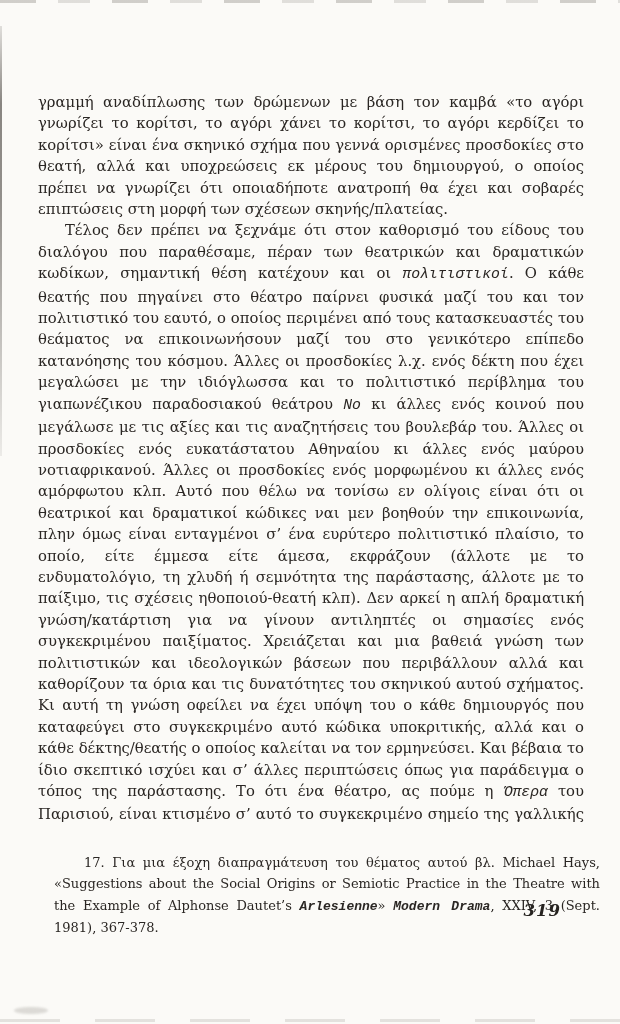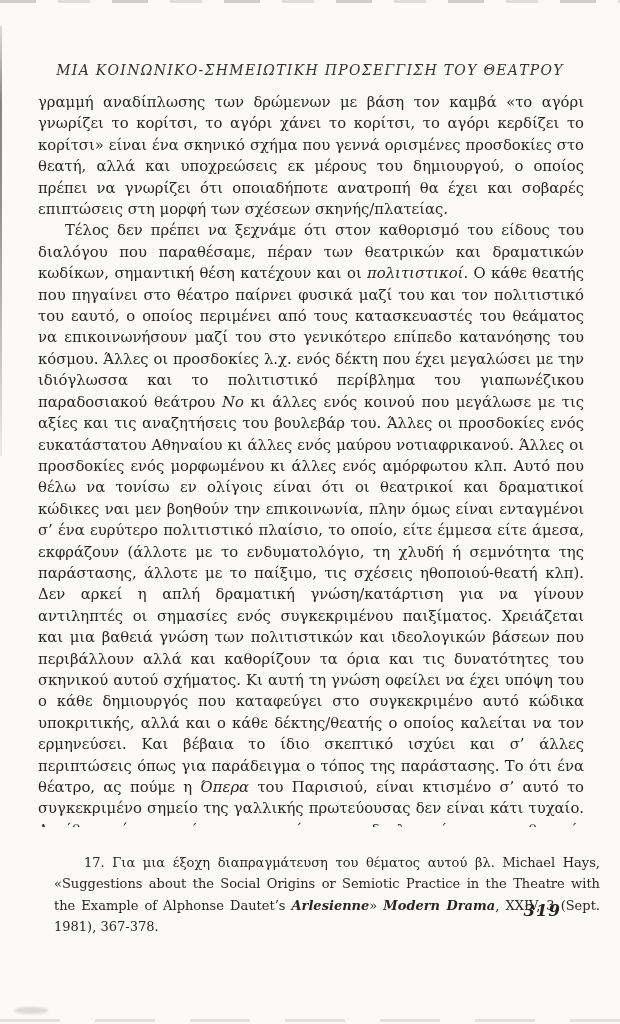--- a/index.html
+++ b/index.html
@@ -60,21 +60,21 @@
   .body-text{
     position:absolute;
     top:91px;left:38px;width:546px;height:736px;
     overflow:hidden;
     font-size:14.8px;
     line-height:21.4px;
     text-align:justify;
   }
   .para{margin:0;}
   .para.indent{text-indent:27px;}
-  .it{font-style:italic;}
+  .it{font-style:italic;font-family:Liberation Mono, monospace;}
   .bd{font-weight:bold;}
   .footnote{
     position:absolute;
     top:836px;left:38px;width:546px;
     font-size:13px;
     line-height:21.4px;
     text-align:justify;
     text-indent:30px;
     margin:16px;
   }
@@ -91,21 +91,20 @@
 </head>
 <body>
 
 <div class="page">
 
   <div class="edge-top"></div>
   <div class="edge-left"></div>
   <div class="edge-bottom"></div>
   <div class="smudge"></div>
 
-  <div class="running-head">ΜΙΑ ΚΟΙΝΩΝΙΚΟ-ΣΗΜΕΙΩΤΙΚΗ ΠΡΟΣΕΓΓΙΣΗ ΤΟΥ ΘΕΑΤΡΟΥ</div>
 
   <div class="body-text">
       <p class="para"><span>γραμμή αναδίπλωσης των δρώμενων με βάση τον καμβά «το αγόρι γνωρίζει το κορίτσι, το αγόρι χάνει το κορίτσι, το αγόρι κερδίζει το κορίτσι» είναι ένα σκηνικό σχήμα που γεννά ορισμένες προσδοκίες στο θεατή, αλλά και υποχρεώσεις εκ μέρους του δημιουργού, ο οποίος πρέπει να γνωρίζει ότι οποιαδήποτε ανατροπή θα έχει και σοβαρές επιπτώσεις στη μορφή των σχέσεων σκηνής/πλατείας.</span></p>
       <p class="para indent"><span>Τέλος δεν πρέπει να ξεχνάμε ότι στον καθορισμό του είδους του διαλόγου που παραθέσαμε, πέραν των θεατρικών και δραματικών κωδίκων, σημαντική θέση κατέχουν και οι </span><span class="it">πολιτιστικοί</span><span>. Ο κάθε θεατής που πηγαίνει στο θέατρο παίρνει φυσικά μαζί του και τον πολιτιστικό του εαυτό, ο οποίος περιμένει από τους κατασκευαστές του θεάματος να επικοινωνήσουν μαζί του στο γενικότερο επίπεδο κατανόησης του κόσμου. Άλλες οι προσδοκίες λ.χ. ενός δέκτη που έχει μεγαλώσει με την ιδιόγλωσσα και το πολιτιστικό περίβλημα του γιαπωνέζικου παραδοσιακού θεάτρου </span><span class="it">Νο</span><span> κι άλλες ενός κοινού που μεγάλωσε με τις αξίες και τις αναζητήσεις του βουλεβάρ του. Άλλες οι προσδοκίες ενός ευκατάστατου Αθηναίου κι άλλες ενός μαύρου νοτιαφρικανού. Άλλες οι προσδοκίες ενός μορφωμένου κι άλλες ενός αμόρφωτου κλπ. Αυτό που θέλω να τονίσω εν ολίγοις είναι ότι οι θεατρικοί και δραματικοί κώδικες ναι μεν βοηθούν την επικοινωνία, πλην όμως είναι ενταγμένοι σ’ ένα ευρύτερο πολιτιστικό πλαίσιο, το οποίο, είτε έμμεσα είτε άμεσα, εκφράζουν (άλλοτε με το ενδυματολόγιο, τη χλυδή ή σεμνότητα της παράστασης, άλλοτε με το παίξιμο, τις σχέσεις ηθοποιού-θεατή κλπ). Δεν αρκεί η απλή δραματική γνώση/κατάρτιση για να γίνουν αντιληπτές οι σημασίες ενός συγκεκριμένου παιξίματος. Χρειάζεται και μια βαθειά γνώση των πολιτιστικών και ιδεολογικών βάσεων που περιβάλλουν αλλά και καθορίζουν τα όρια και τις δυνατότητες του σκηνικού αυτού σχήματος. Κι αυτή τη γνώση οφείλει να έχει υπόψη του ο κάθε δημιουργός που καταφεύγει στο συγκεκριμένο αυτό κώδικα υποκριτικής, αλλά και ο κάθε δέκτης/θεατής ο οποίος καλείται να τον ερμηνεύσει. Και βέβαια το ίδιο σκεπτικό ισχύει και σ’ άλλες περιπτώσεις όπως για παράδειγμα ο τόπος της παράστασης. Το ότι ένα θέατρο, ας πούμε η </span><span class="it">Όπερα</span><span> του Παρισιού, είναι κτισμένο σ’ αυτό το συγκεκριμένο σημείο της γαλλικής πρωτεύουσας δεν είναι κάτι τυχαίο. Αντίθετα έχει τεράστια σημασία και ιδεολογικά και αισθητικά. Ιδεολογικά γιατί αποτελεί ένα χώρο έκφρασης των αξιών της μπουρζουαζίας και αισθητικά γιατί καθορίζει στον εκάστοτε δημιουργό που μπαίνει στο χώρο του ένα συγκεκριμένο είδος γραφής και σύνταξης</span></p>
     </div>
 
   <p class="footnote"><span>17. Για μια έξοχη διαπραγμάτευση του θέματος αυτού βλ. Michael Hays, «Suggestions about the Social Origins or Semiotic Practice in the Theatre with the Example of Alphonse Dautet’s </span><span class="it bd">Arlesienne</span><span>» </span><span class="it bd">Modern Drama</span><span>, XXIV, 3 (Sept. 1981), 367-378.</span></p>
 
   <div class="page-number">319</div>
 

